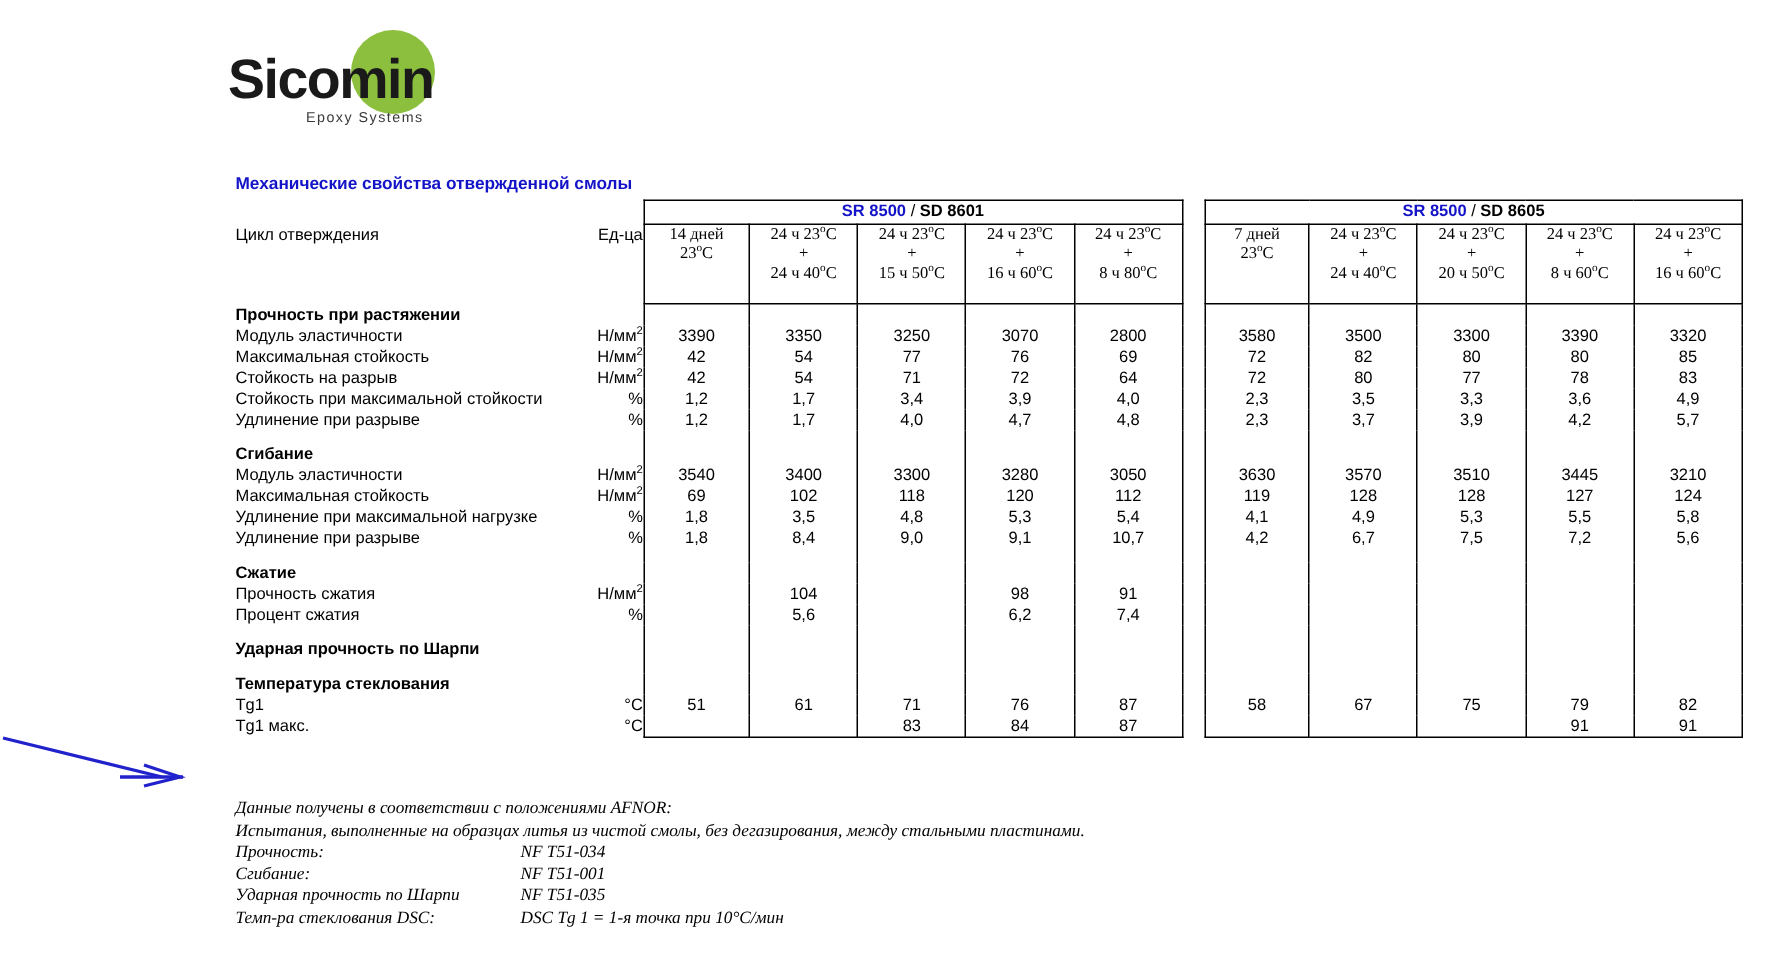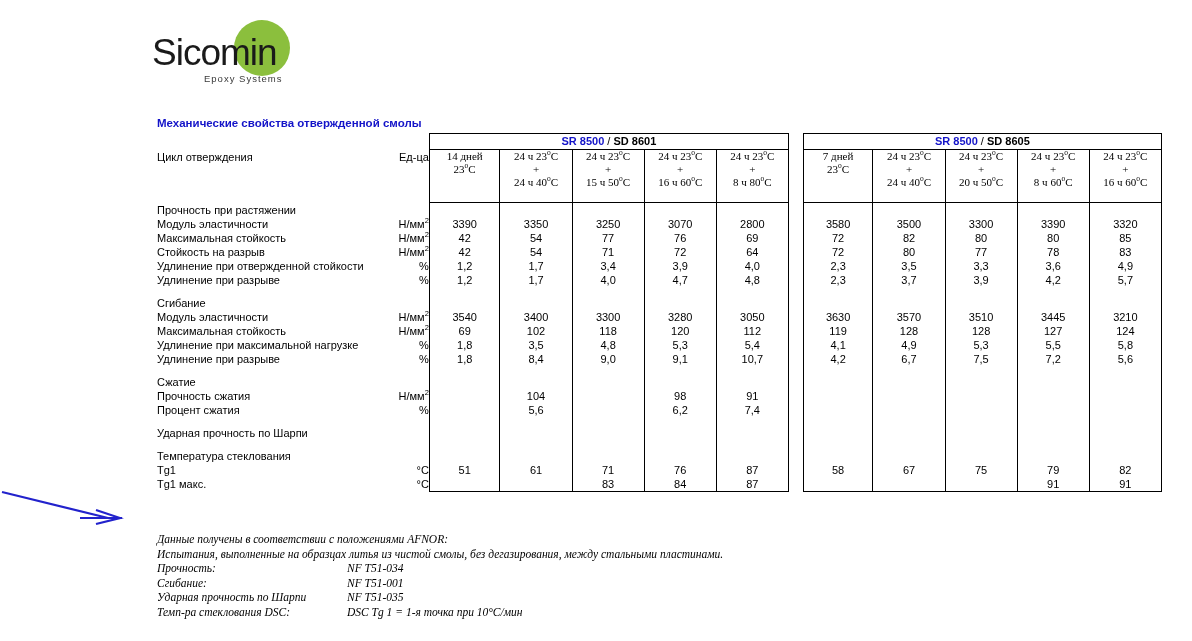--- a/index.html
+++ b/index.html
@@ -31,21 +31,21 @@
     height: 56px;
     border-radius: 50%;
     background: #8bbf3d;
   }
   .logo-word {
     position: absolute;
     left: 0;
     top: 14px;
     font-family: "Liberation Sans", sans-serif;
     font-size: 37px;
-    font-weight: normal;
+    font-weight: bold;
     letter-spacing: -1px;
     color: #1a1a1a;
   }
   .logo-sub {
     position: absolute;
     left: 52px;
     top: 55px;
     font-family: "Liberation Sans", sans-serif;
     font-size: 9.5px;
     letter-spacing: 1px;
@@ -81,21 +81,21 @@
   .col-unit  { width: 52px; }
   .col-val   { width: 78px; }
   .col-gap   { width: 18px; }
 
   .lbl {
     padding-left: 2px;
     height: 14px;
     line-height: 14px;
     white-space: nowrap;
   }
-  .lbl.bold { font-weight: normal; }
+  .lbl.bold { font-weight: bold; }
   .unit {
     height: 14px;
     line-height: 14px;
     text-align: right;
     white-space: nowrap;
   }
   .val {
     height: 14px;
     line-height: 14px;
     text-align: center;
@@ -298,21 +298,21 @@
           <td class="val bl br">72</td>
           <td class="val bl br">64</td>
           <td></td>
           <td class="val bl br">72</td>
           <td class="val bl br">80</td>
           <td class="val bl br">77</td>
           <td class="val bl br">78</td>
           <td class="val bl br">83</td>
         </tr>
         <tr>
-          <td class="lbl">Удлинение при отвержденной стойкости</td>
+          <td class="lbl">Стойкость при максимальной стойкости</td>
           <td class="unit">%</td>
           <td class="val bl br">1,2</td>
           <td class="val bl br">1,7</td>
           <td class="val bl br">3,4</td>
           <td class="val bl br">3,9</td>
           <td class="val bl br">4,0</td>
           <td></td>
           <td class="val bl br">2,3</td>
           <td class="val bl br">3,5</td>
           <td class="val bl br">3,3</td>

